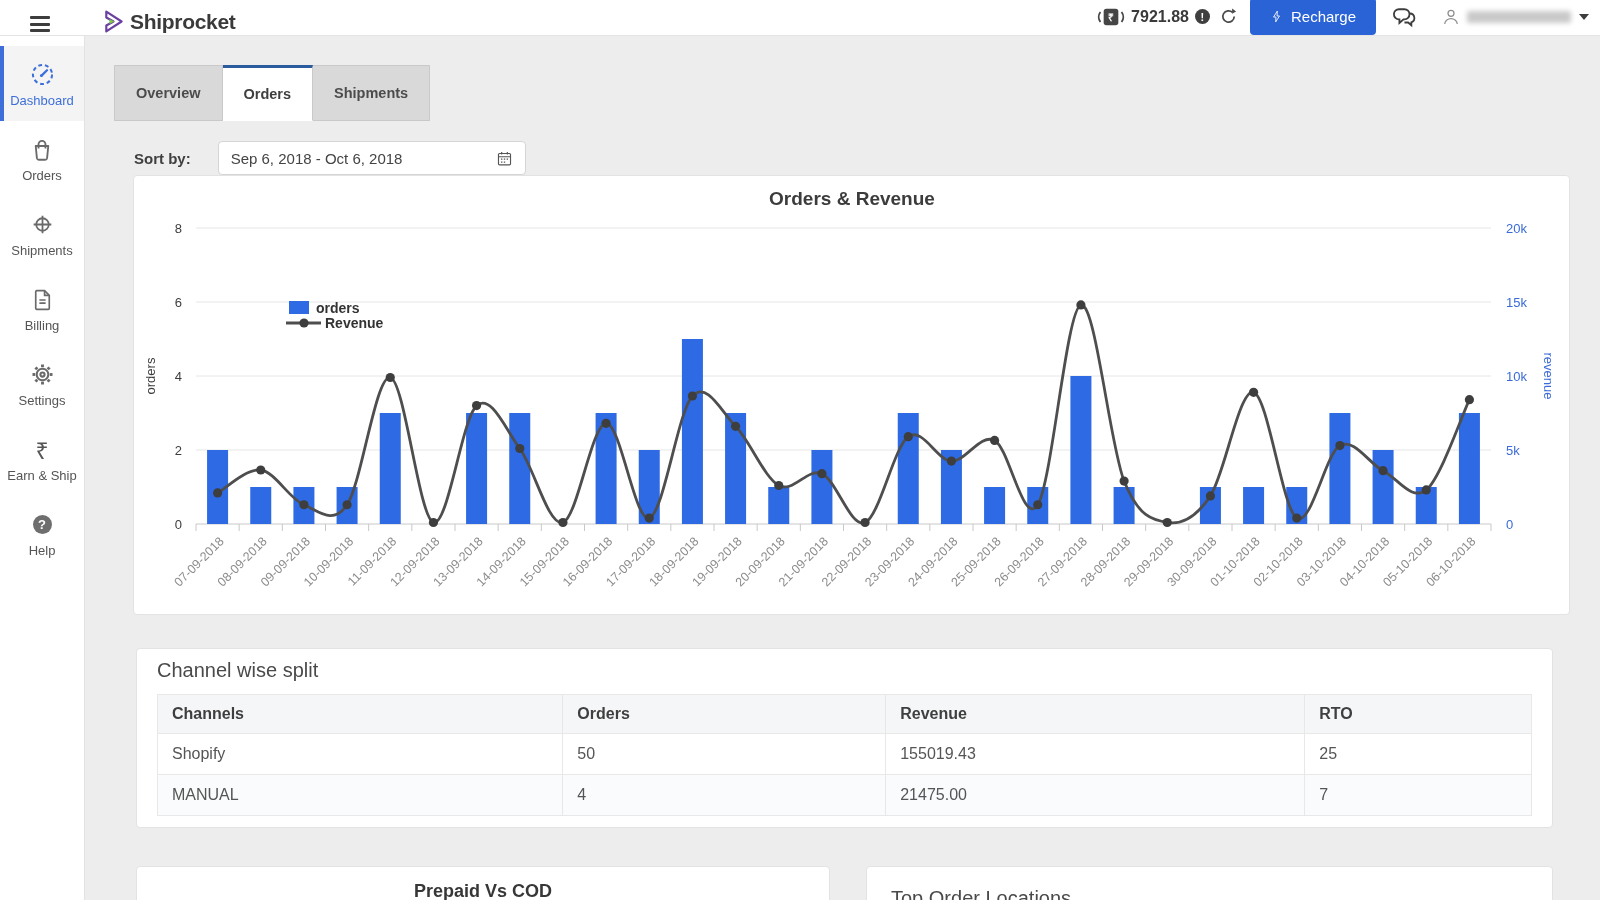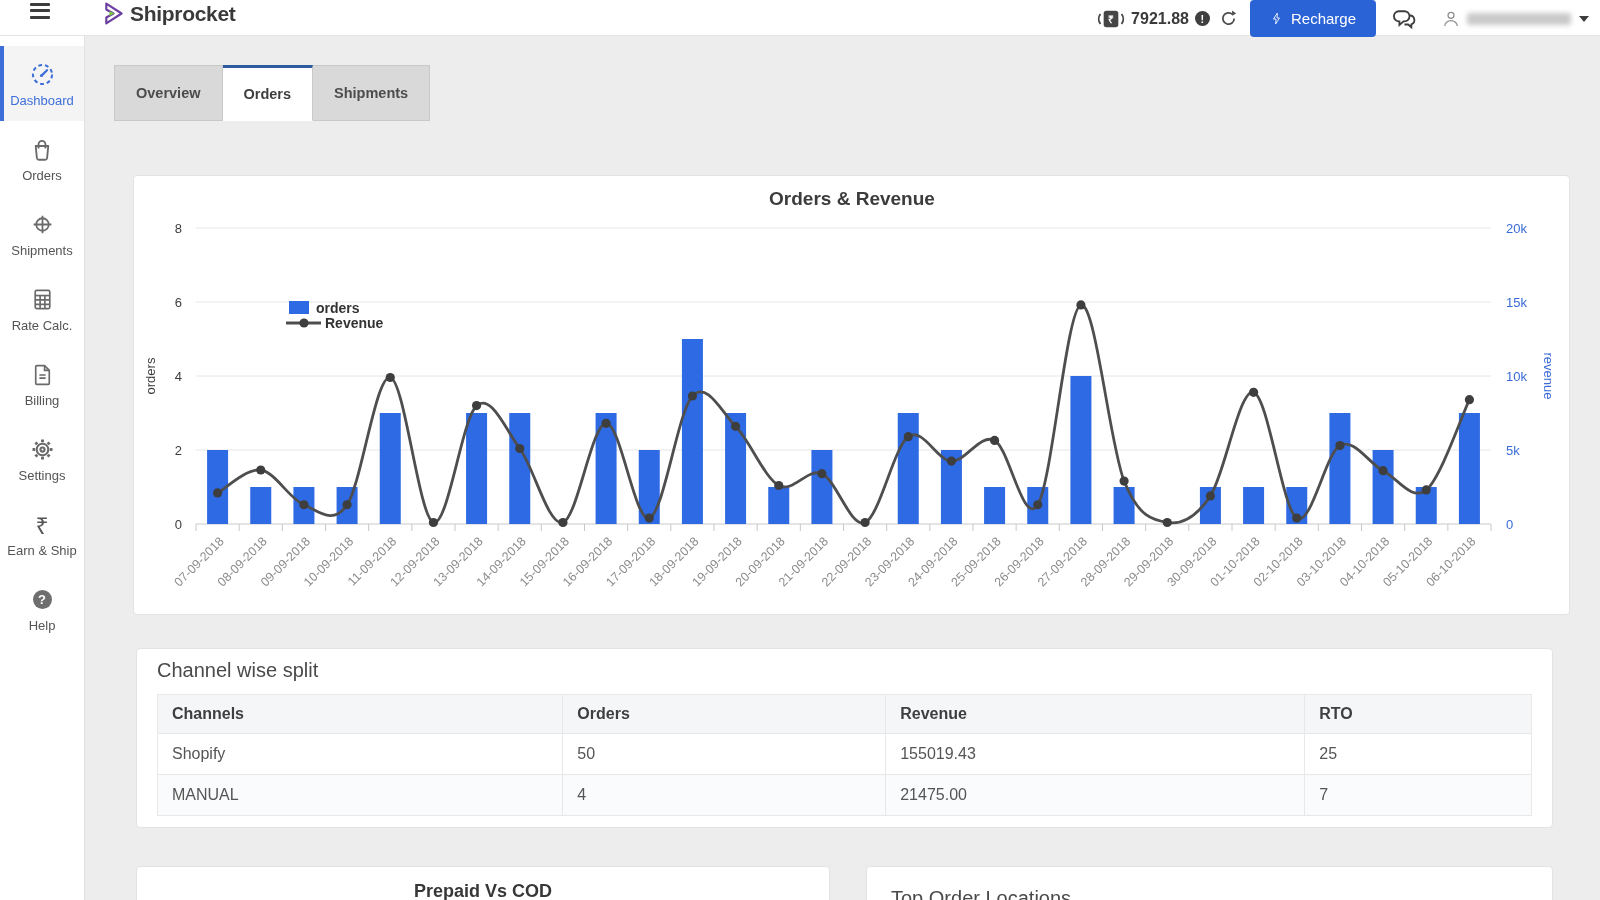--- a/index.html
+++ b/index.html
@@ -1,17 +1,17 @@
 <!DOCTYPE html>
 <html><head>
 <meta charset="utf-8">
 <style>
 *{margin:0;padding:0;box-sizing:border-box}
 html,body{width:1600px;height:900px;overflow:hidden;font-family:"Liberation Sans",sans-serif;background:#ededee}
-.navbar{position:absolute;top:0;left:0;width:1600px;height:36px;background:#fff;border-bottom:1px solid #e4e4e4;display:flex;align-items:flex-start;z-index:10}
+.navbar{position:absolute;top:0;left:0;width:1600px;height:36px;background:#fff;border-bottom:1px solid #e4e4e4;display:flex;align-items:flex-end;z-index:10}
 .hamburger{width:20px;margin-left:30px;cursor:pointer}
 .hamburger span{display:block;height:3px;background:#3d3d3d;margin:3.2px 0;border-radius:1px}
 .brand{display:flex;align-items:center;margin-left:50px}
 .brand-text{font-size:21px;font-weight:700;color:#3a3a3a;letter-spacing:-.3px;margin-left:3px}
 .nav-right{margin-left:auto;display:flex;align-items:center;padding-right:11px}
 .balance{font-size:16px;color:#3a3a3a;font-weight:700;margin-left:6px}
 .info-badge{width:15px;height:15px;border-radius:50%;background:#3f3f3f;color:#fff;font-size:11px;font-weight:700;display:flex;align-items:center;justify-content:center;margin-left:6px}
 .refresh{margin-left:9px;display:flex}
 .recharge-btn{margin-left:12px;height:37px;padding:0 20px;background:#2a63d6;border:none;border-radius:4px;color:#fff;font-size:15px;display:flex;align-items:center;gap:8px;font-family:inherit;cursor:pointer}
 .chat{margin-left:15px;display:flex}
@@ -138,31 +138,20 @@
         <svg viewBox="0 0 24 24" width="25" height="25" fill="none" stroke="currentColor" stroke-width="1.7">
           <circle cx="12" cy="12" r="6"></circle>
           <path d="M12 3.5 V20.5 M3.5 12 H20.5"></path>
         </svg>
       </span>
     <span class="sb-label">Shipments</span>
   </div>
     <div class="sb-item">
     <span class="sb-icon">
         <svg viewBox="0 0 24 24" width="25" height="25" fill="none" stroke="currentColor" stroke-width="1.6">
-          <rect x="5" y="3.2" width="14" height="17.6" rx="1.5"></rect>
-          <path d="M5 8.2 H19"></path>
-          <path d="M9.7 8.2 V20.8 M14.3 8.2 V20.8"></path>
-          <path d="M5 12.4 H19 M5 16.6 H19"></path>
-        </svg>
-      </span>
-    <span class="sb-label">Rate Calc.</span>
-  </div>
-    <div class="sb-item">
-    <span class="sb-icon">
-        <svg viewBox="0 0 24 24" width="25" height="25" fill="none" stroke="currentColor" stroke-width="1.6">
           <path d="M6.5 3.5 h7.5 l4.5 4.5 v12.5 a1 1 0 0 1 -1 1 h-11 a1 1 0 0 1 -1 -1 V4.5 a1 1 0 0 1 1 -1 Z" stroke-linejoin="round"></path>
           <path d="M14 3.5 V8 h4.5"></path>
           <path d="M9 12.5 h6 M9 15.5 h6"></path>
         </svg>
       </span>
     <span class="sb-label">Billing</span>
   </div>
     <div class="sb-item">
     <span class="sb-icon">
         <svg viewBox="0 0 24 24" width="25" height="25">
@@ -198,20 +187,33 @@
   </div>
   </aside>
 
 <div class="main">
   <div class="tabs" id="tabs">
       <div class="tab">Overview</div>
       <div class="tab active">Orders</div>
       <div class="tab">Shipments</div>
     </div>
 
+  <div class="sort-row">
+    <span class="sort-label">Sort by:</span>
+    <div class="date-input">
+      <span>Sep 6, 2018 - Oct 6, 2018</span>
+      <span class="cal">
+        <svg viewBox="0 0 24 24" width="17" height="17" fill="none" stroke="#555" stroke-width="1.6">
+            <rect x="3.5" y="5" width="17" height="16" rx="1.5"></rect>
+            <path d="M3.5 9.5 H20.5 M8 2.8 V6.2 M16 2.8 V6.2"></path>
+            <path d="M7 13 h2 M11 13 h2 M15 13 h2 M7 17 h2 M11 17 h2" stroke-width="1.8"></path>
+          </svg>
+      </span>
+    </div>
+  </div>
 
   <div class="card" id="chart-card">
     <svg id="chart-svg" width="1437" height="440">
         <text x="718" y="29" text-anchor="middle" font-size="19" font-weight="bold" fill="#3c3c3c">Orders &amp; Revenue</text>
         <line x1="62" y1="348" x2="1357" y2="348" stroke="#c8c8c8" stroke-width="1"></line>
         <text x="48" y="353" text-anchor="end" font-size="13" fill="#3d3d3d">0</text>
         <text x="1372" y="353" text-anchor="start" font-size="13" fill="#3a6bd8">0</text>
         <line x1="62" y1="274" x2="1357" y2="274" stroke="#e6e6e6" stroke-width="1"></line>
         <text x="48" y="279" text-anchor="end" font-size="13" fill="#3d3d3d">2</text>
         <text x="1372" y="279" text-anchor="start" font-size="13" fill="#3a6bd8">5k</text>

